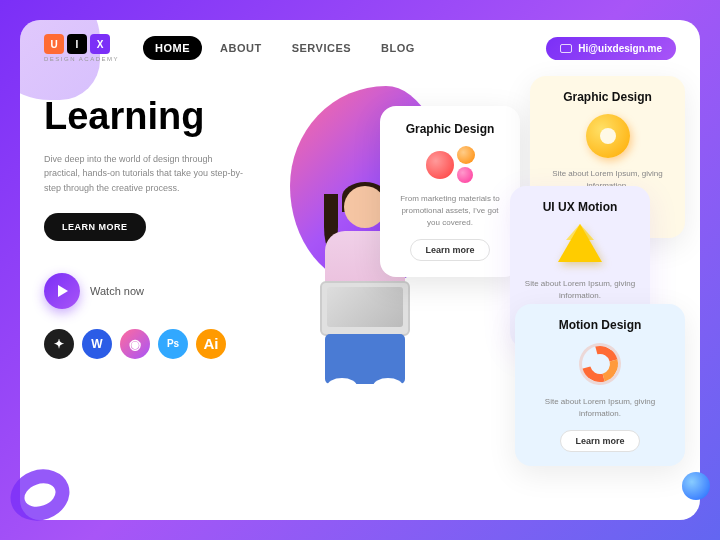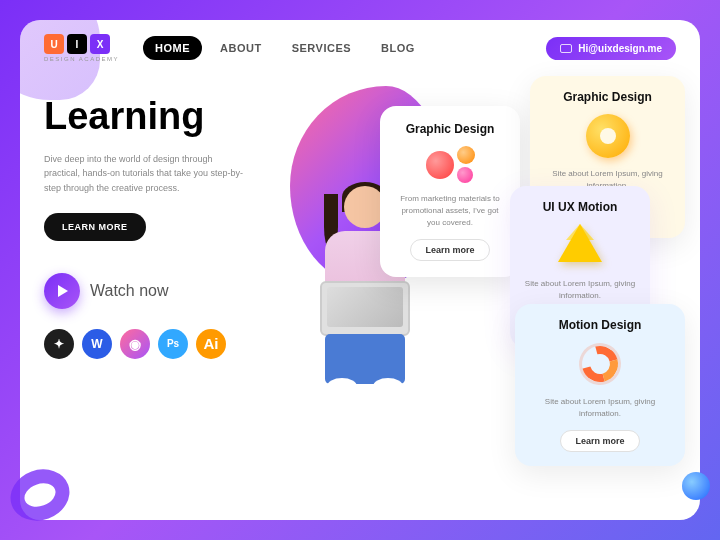--- a/index.html
+++ b/index.html
@@ -162,21 +162,21 @@
       box-shadow: 0 4px 12px rgba(123,47,247,0.4);
     }
     .play-triangle {
       width: 0; height: 0;
       border-style: solid;
       border-width: 6px 0 6px 10px;
       border-color: transparent transparent transparent #fff;
       margin-left: 2px;
     }
     .watch-label {
-      font-size: 16px;
+      font-size: 11px;
       color: #555;
       font-weight: 500;
     }
 
     
     .tool-icons {
       display: flex;
       gap: 8px;
       margin-top: 20px;
     }

